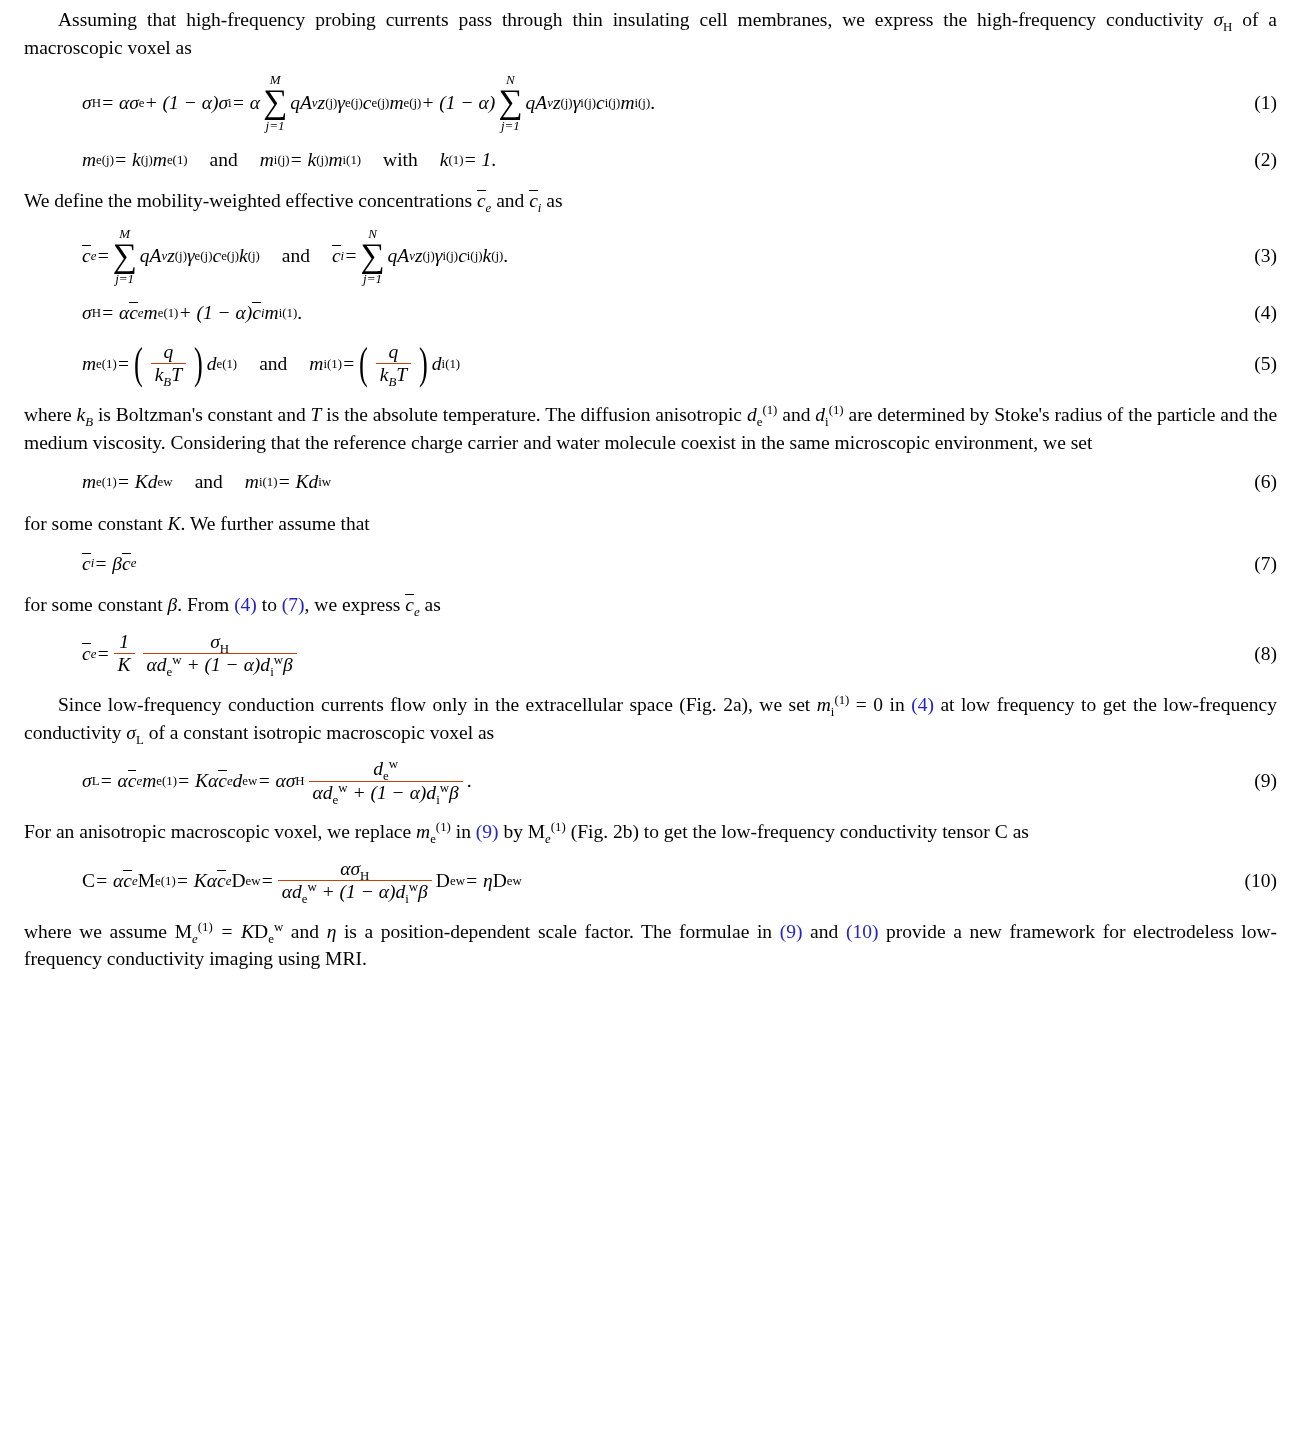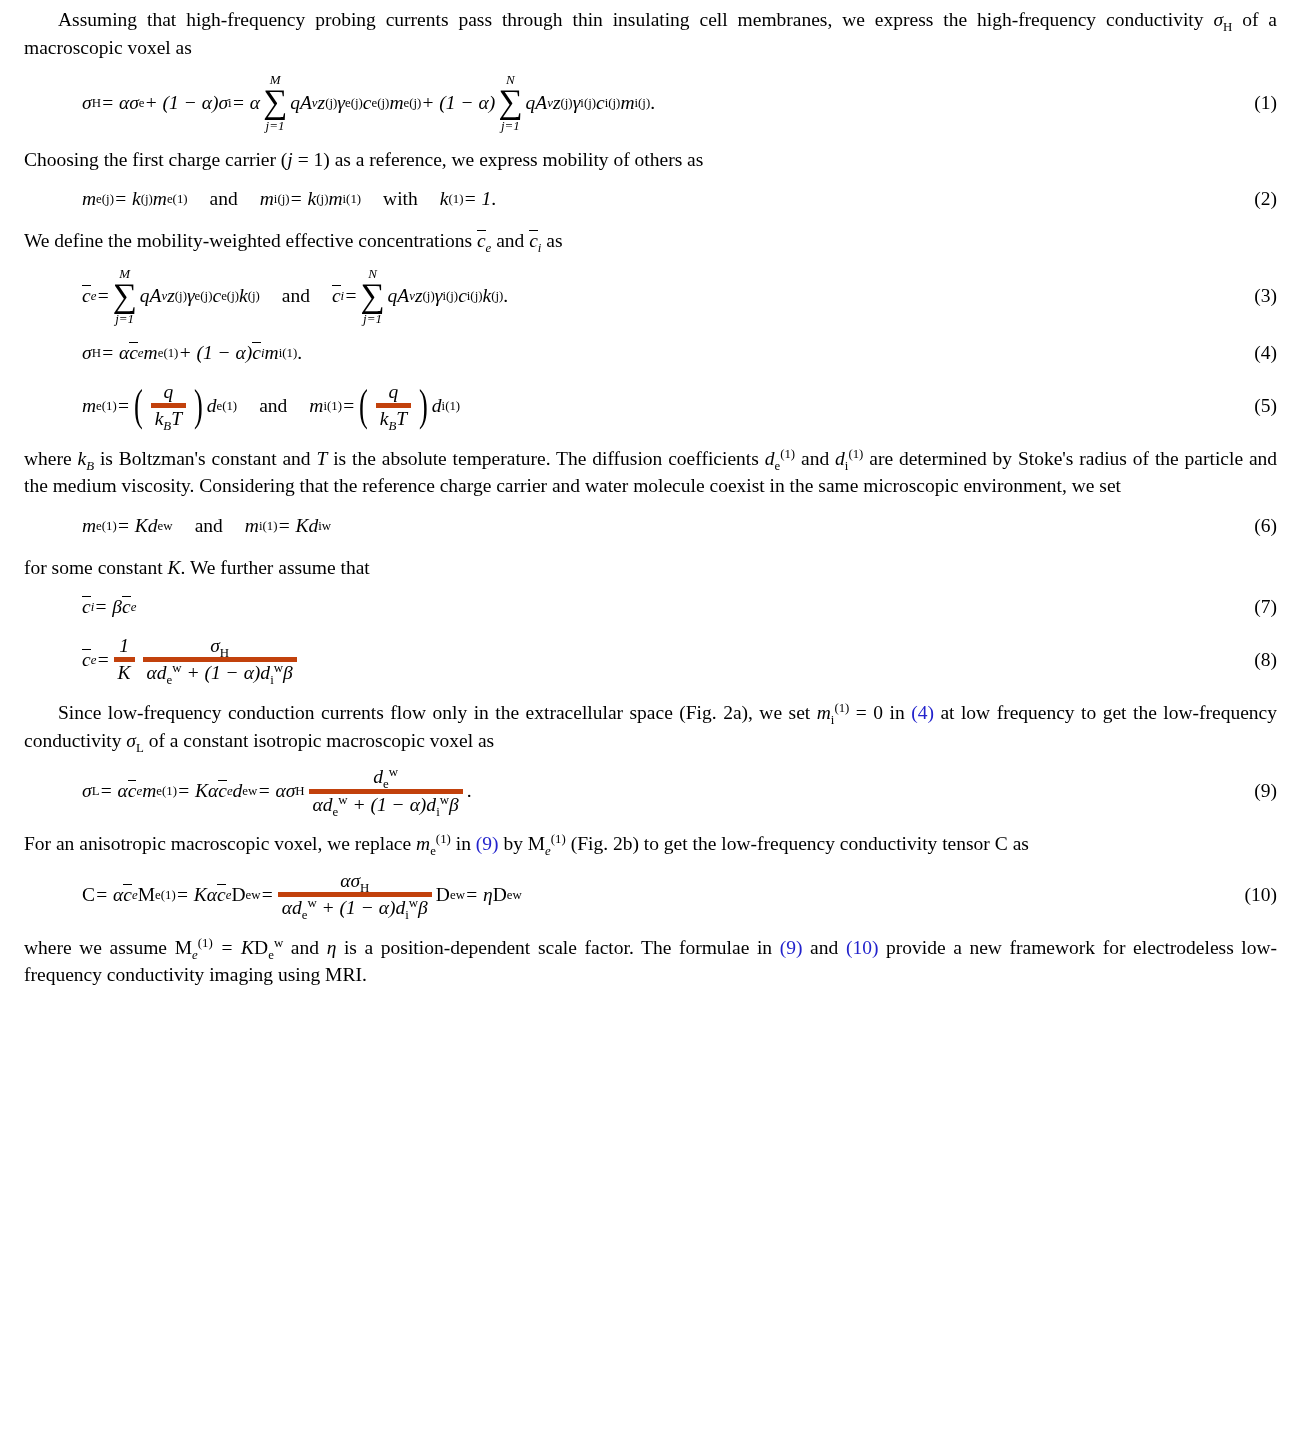--- a/index.html
+++ b/index.html
@@ -75,21 +75,21 @@
   }
   .frac {
     display: inline-flex;
     flex-direction: column;
     align-items: center;
     vertical-align: middle;
     margin: 0 4px;
     line-height: 1.15;
   }
   .frac .num { padding: 0 4px; }
-  .frac .den { padding: 0 4px; border-top: 5px solid #c2410c; }
+  .frac .den { padding: 0 4px; border-top: 1px solid #c2410c; }
   .bigparen {
     display: inline-block;
     font-size: 44px;
     font-style: normal;
     line-height: 0;
     vertical-align: middle;
     transform: scaleX(0.6);
     margin: 0 1px;
   }
   .ovl {
@@ -128,23 +128,20 @@
             <span class="lim">N</span>
             <span class="sig">∑</span>
             <span class="lim">j=1</span>
           </span>
         qA<sub>v</sub>z<sup class="up">(j)</sup>γ<sub class="up">i</sub><sup class="up">(j)</sup>c<sub class="up">i</sub><sup class="up">(j)</sup>m<sub class="up">i</sub><sup class="up">(j)</sup><span class="up">.</span>
       </span>
     </div>
     <div class="eqnum">(1)</div>
   </div>
 
-  <p class="para">
-    <span>Choosing the first charge carrier (</span><span class="m">j</span> = 1<span>) as a reference, we express mobility of others as</span>
-  </p>
 
   <div class="eqrow">
     <div class="eqbody">
       <span class="eqline m">
         m<sub class="up">e</sub><sup class="up">(j)</sup> = k<sup class="up">(j)</sup>m<sub class="up">e</sub><sup class="up">(1)</sup>
         <span class="spw"></span><span class="up">and</span><span class="spw"></span>
         m<sub class="up">i</sub><sup class="up">(j)</sup> = k<sup class="up">(j)</sup>m<sub class="up">i</sub><sup class="up">(1)</sup>
         <span class="spw"></span><span class="up">with</span><span class="spw"></span>
         k<sup class="up">(1)</sup> = 1<span class="up">.</span>
       </span>
@@ -217,21 +214,21 @@
       </span>
     </div>
     <div class="eqnum">(5)</div>
   </div>
 
   <p class="para">
     <span>where</span>
     <span class="m">k<sub>B</sub></span>
     <span>is Boltzman's constant and</span>
     <span class="m">T</span>
-    <span>is the absolute temperature. The diffusion coefficients</span>
+    <span>is the absolute temperature. The diffusion anisotropic</span>
     <span class="m">d<sub class="up">e</sub><sup class="up">(1)</sup></span>
     <span>and</span>
     <span class="m">d<sub class="up">i</sub><sup class="up">(1)</sup></span>
     <span>are determined by Stoke's radius of the particle and the medium viscosity. Considering that the reference charge carrier and water molecule coexist in the same microscopic environment, we set</span>
   </p>
 
   <div class="eqrow">
     <div class="eqbody">
       <span class="eqline m">
         m<sub class="up">e</sub><sup class="up">(1)</sup> = Kd<sub class="up">e</sub><sup class="up">w</sup>
@@ -249,20 +246,29 @@
 
   <div class="eqrow">
     <div class="eqbody">
       <span class="eqline m">
         <span class="ovl">c</span><sub>i</sub> = β<span class="ovl">c</span><sub>e</sub>
       </span>
     </div>
     <div class="eqnum">(7)</div>
   </div>
 
+  <p class="para">
+    <span>for some constant</span>
+    <span class="m">β</span><span>. From</span>
+    <span class="lnk">(4)</span>
+    <span>to</span>
+    <span class="lnk">(7)</span><span>, we express</span>
+    <span class="m"><span class="ovl">c</span><sub>e</sub></span>
+    <span>as</span>
+  </p>
 
   <div class="eqrow">
     <div class="eqbody">
       <span class="eqline m">
         <span class="ovl">c</span><sub>e</sub> =
         <span class="frac">
             <span class="num">1</span>
             <span class="den">K</span>
           </span>
         <span class="frac">

